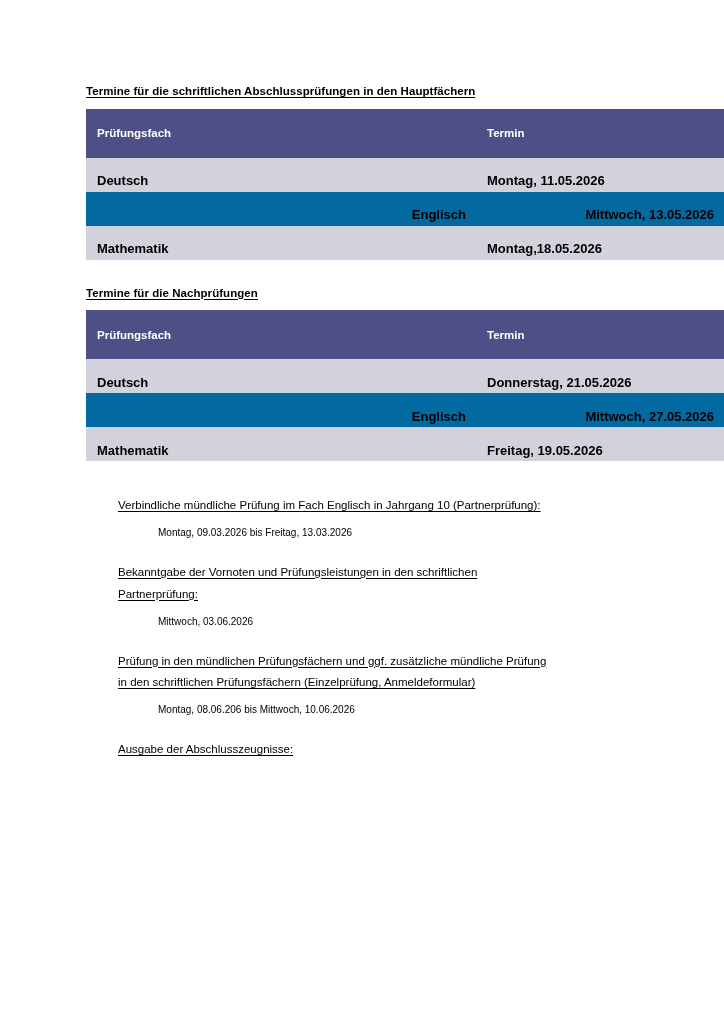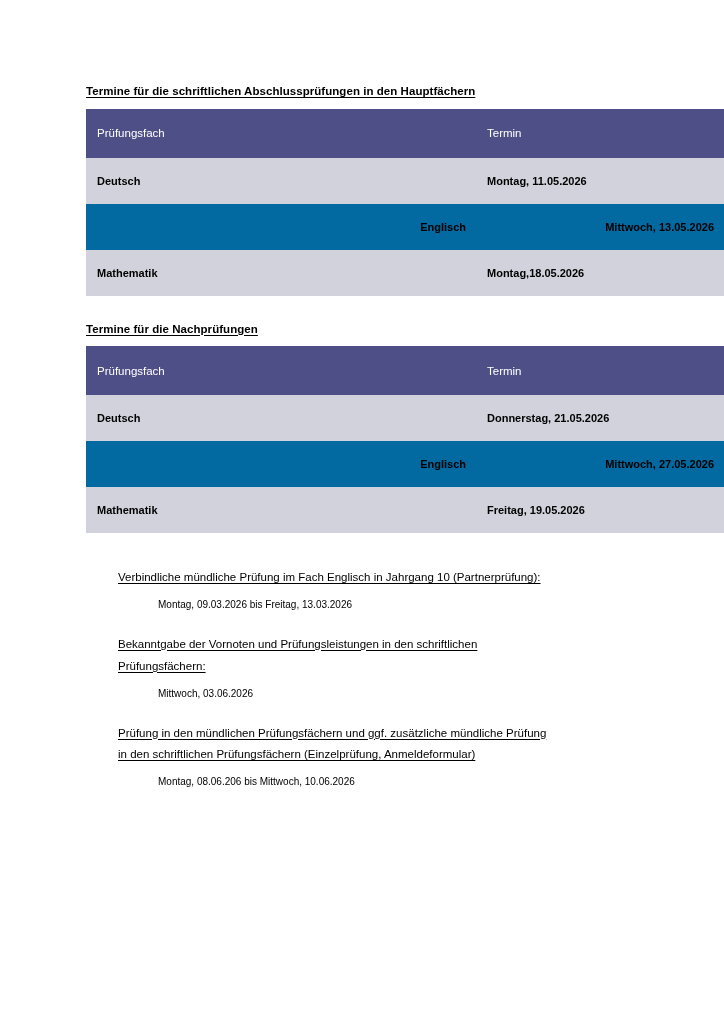--- a/index.html
+++ b/index.html
@@ -37,30 +37,30 @@
     table-layout: fixed;
     margin: 0;
   }
   table.exam col.c1 { width: 390px; }
   table.exam col.c2 { width: 248px; }
   table.exam th {
     background: #4f4f87;
     color: #ffffff;
     text-align: left;
     font-size: 11.5px;
-    font-weight: normal;
+    font-weight: bold;
     padding: 12px 10px 12px 11px;
     height: 25px;
     vertical-align: middle;
     border: none;
   }
   table.exam td {
-    font-size: 11px;
+    font-size: 13px;
     font-weight: bold;
-    padding: 12px 10px 12px 11px;
+    padding: 12px 10px 0 11px;
     height: 22px;
     vertical-align: middle;
     border: none;
     color: #000000;
   }
   table.exam tr.shade-a td { background: #d2d2dc; }
   table.exam tr.shade-b td { background: #0369a1; text-align: right; }
   table.exam tr td + td { }
   .gap-1 { height: 26px; }
   .gap-2 { height: 34px; }
@@ -157,31 +157,34 @@
     <div class="sec first">
       <p class="heading-u">
         <span class="ln">Verbindliche mündliche Prüfung im Fach Englisch in Jahrgang 10 (Partnerprüfung):</span>
       </p>
       <div class="date-line">Montag, 09.03.2026 bis Freitag, 13.03.2026</div>
     </div>
 
     <div class="sec">
       <p class="heading-u">
         <span class="ln">Bekanntgabe der Vornoten und Prüfungsleistungen in den schriftlichen</span>
-        <span class="ln">Prüfungsfächern:</span>
+        <span class="ln">Partnerprüfung:</span>
       </p>
       <div class="date-line">Mittwoch, 03.06.2026</div>
     </div>
 
     <div class="sec">
       <p class="heading-u">
         <span class="ln">Prüfung in den mündlichen Prüfungsfächern und ggf. zusätzliche mündliche Prüfung</span>
         <span class="ln">in den schriftlichen Prüfungsfächern (Einzelprüfung, Anmeldeformular)</span>
       </p>
       <div class="date-line">Montag, 08.06.206 bis Mittwoch, 10.06.2026</div>
     </div>
 
     <div class="sec">
+      <p class="heading-u">
+        <span class="ln">Ausgabe der Abschlusszeugnisse:</span>
+      </p>
     </div>
 
   </div>
 
 </div>
 
 </body></html>

